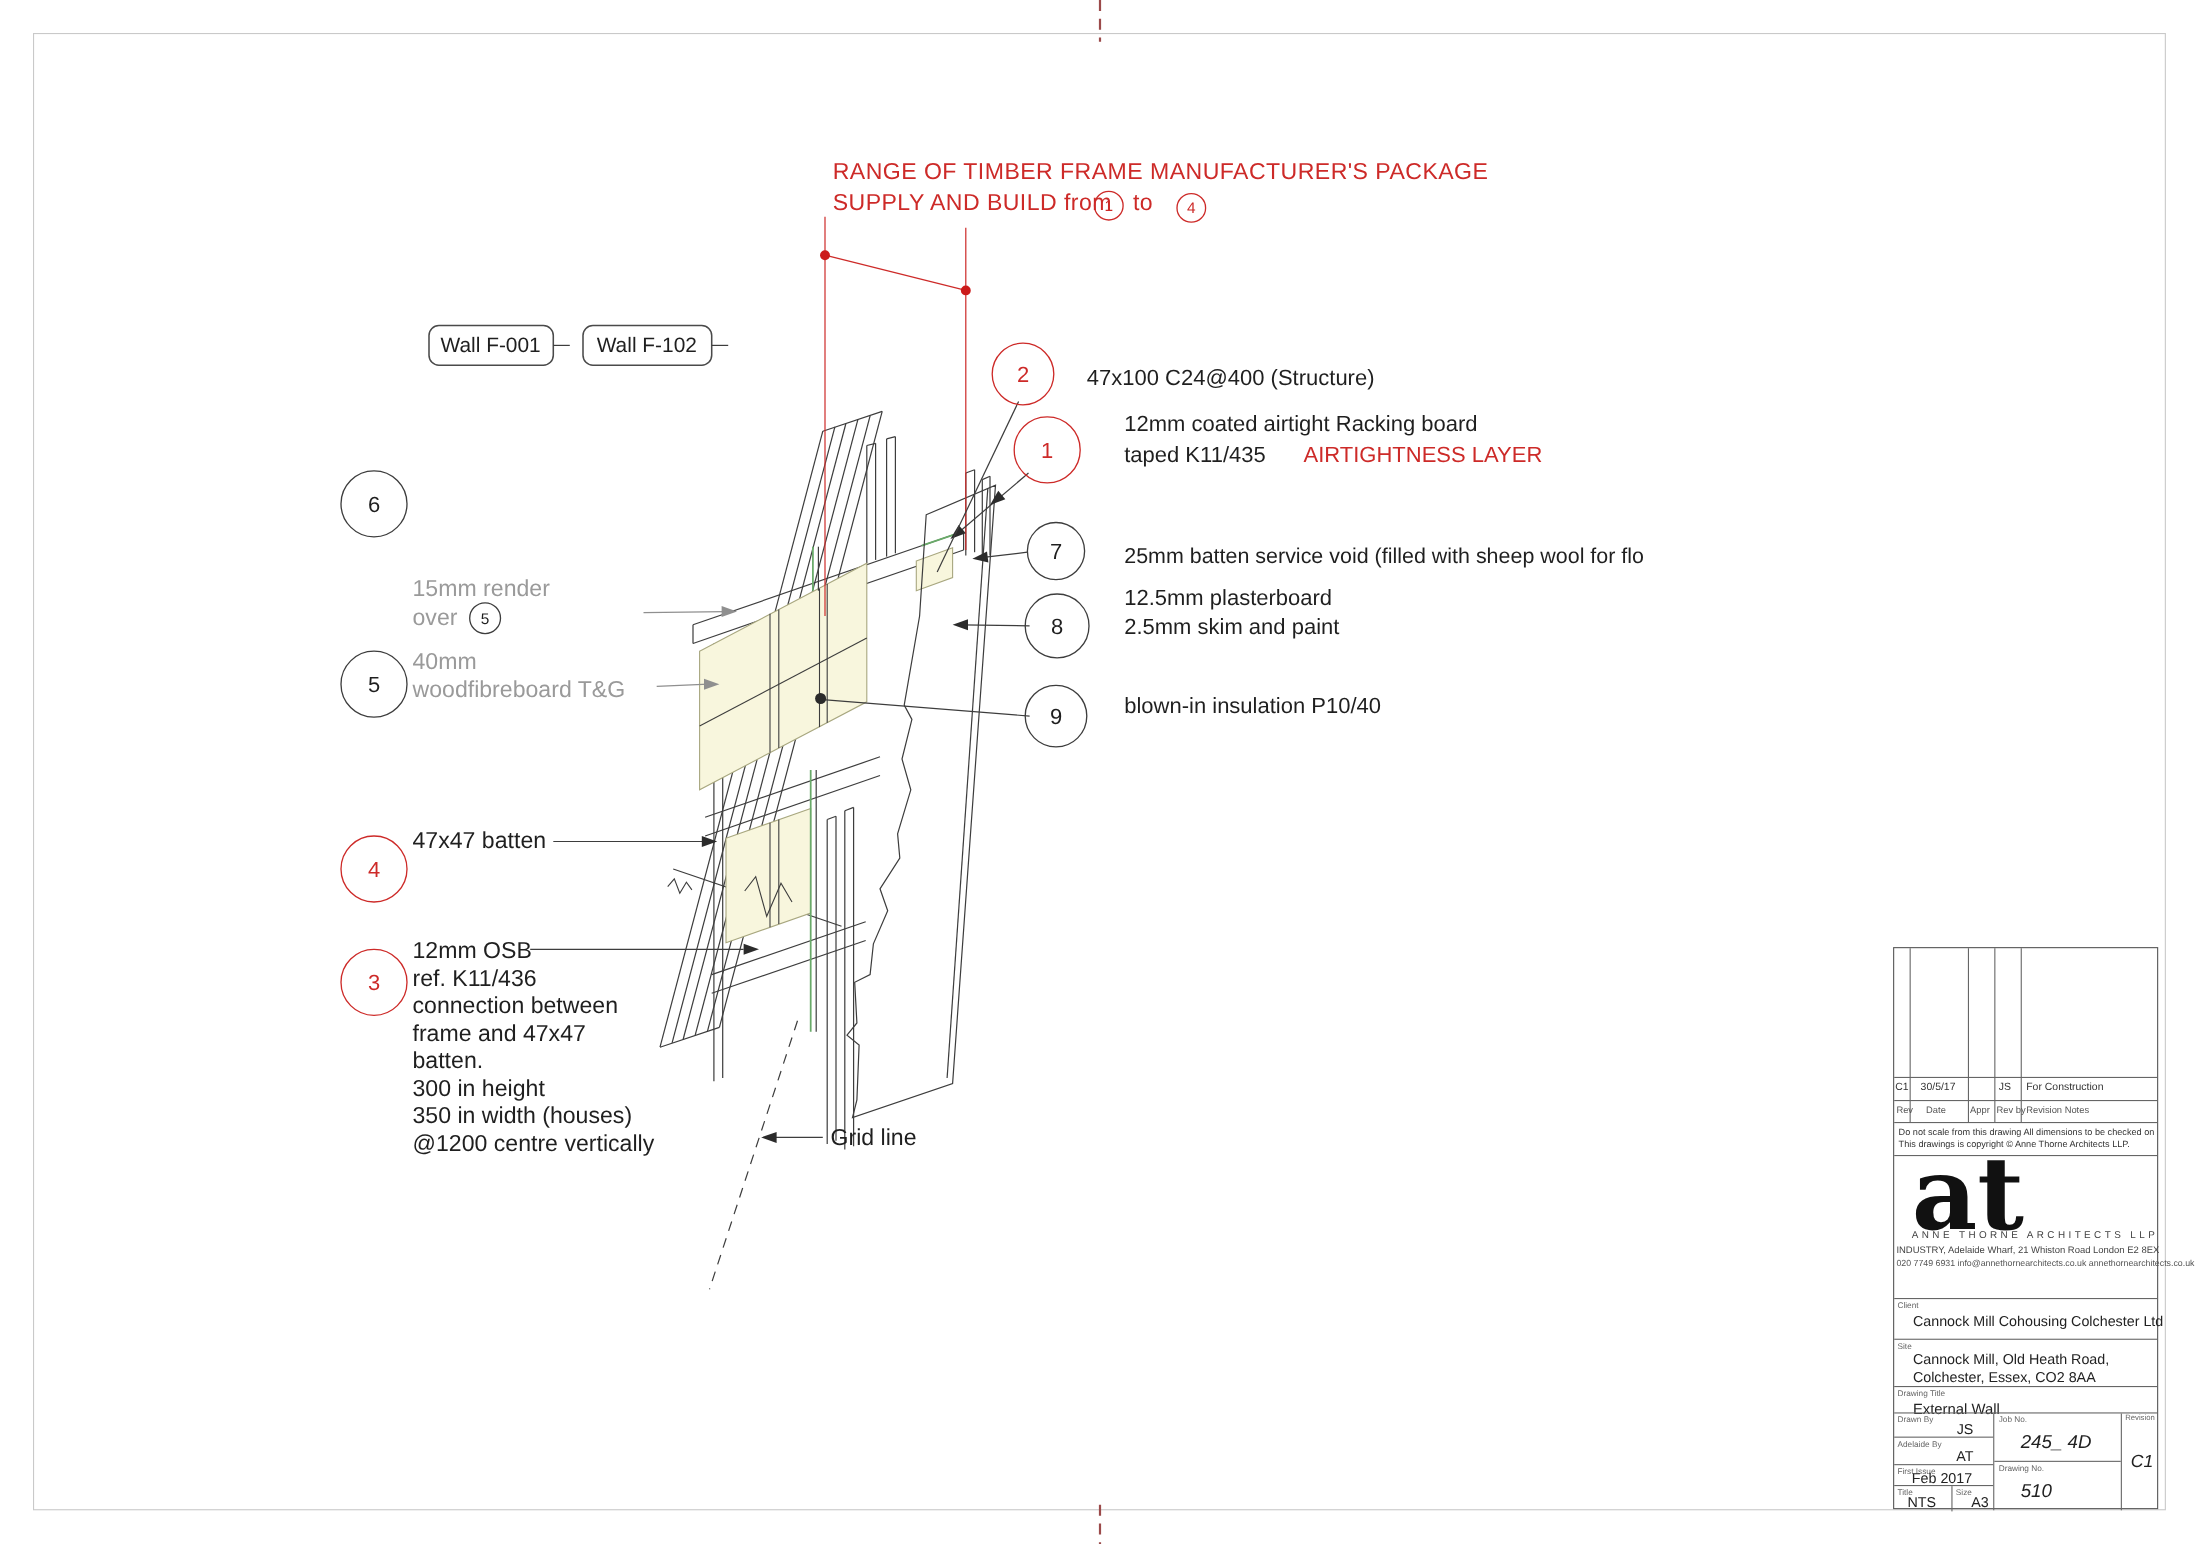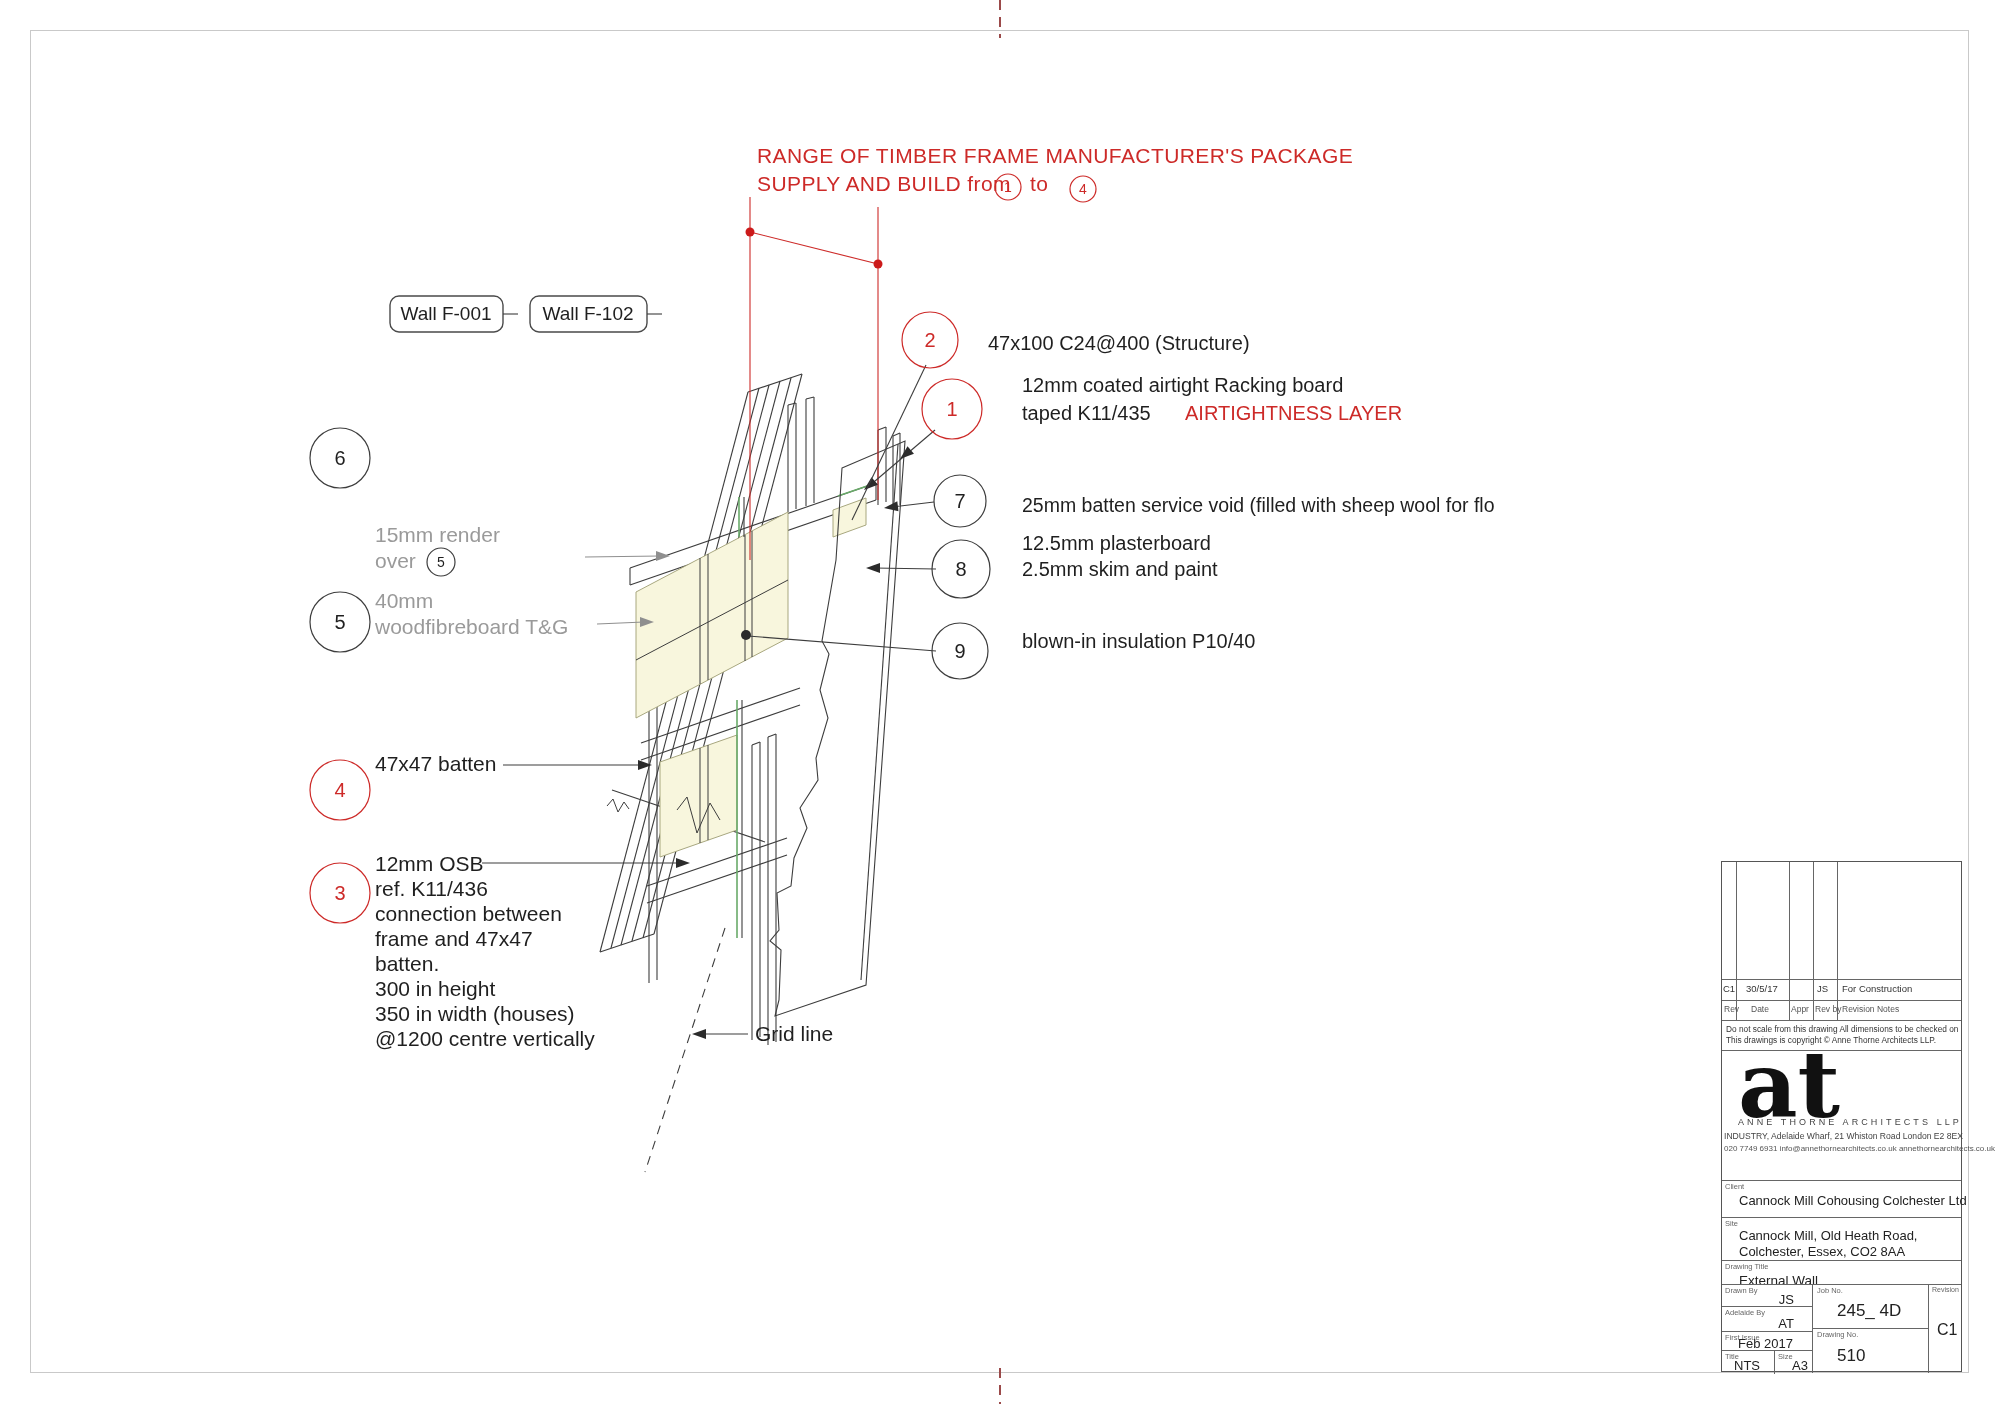--- a/index.html
+++ b/index.html
@@ -50,21 +50,21 @@
   .tb .addr1{position:absolute;left:2px;top:80px;font-size:8.6px;color:#444;white-space:nowrap;}
   .tb .addr2{position:absolute;left:2px;top:93px;font-size:8px;color:#555;white-space:nowrap;}
   .tb .sec{position:absolute;left:0;width:100%;border-top:1px solid #666;margin-top:16px;}
   .tb .lbl{position:absolute;left:3px;top:1px;font-size:7.5px;color:#666;white-space:nowrap;}
   .tb .val{position:absolute;font-size:13px;color:#222;white-space:nowrap;}
   .tb .grid{position:absolute;left:0;top:422px;width:100%;height:89px;border-top:1px solid #666;}
   .tb .ga{position:absolute;left:0;top:0;width:91px;height:100%;border-right:1px solid #666;text-decoration:underline;}
   .tb .row{position:absolute;left:0;width:100%;border-bottom:1px solid #666;}
   .tb .gb{position:absolute;left:91px;top:0;width:116px;height:100%;border-right:1px solid #666;text-align:center;}
   .tb .gc{position:absolute;left:207px;top:0;width:33px;height:100%;}
-  .tb .bigval{font-size:17px;color:#222;position:absolute;white-space:nowrap;}
+  .tb .bigval{font-size:17px;color:#222;position:absolute;white-space:nowrap;font-style:italic;}
 </style>
 </head>
 <body>
 
 <div class="page-border"></div>
 
 <svg width="2000" height="1404" viewBox="0 0 2000 1404">
 
   <g>
     <line class="cmark" x1="1000" y1="0" x2="1000" y2="38"></line>

